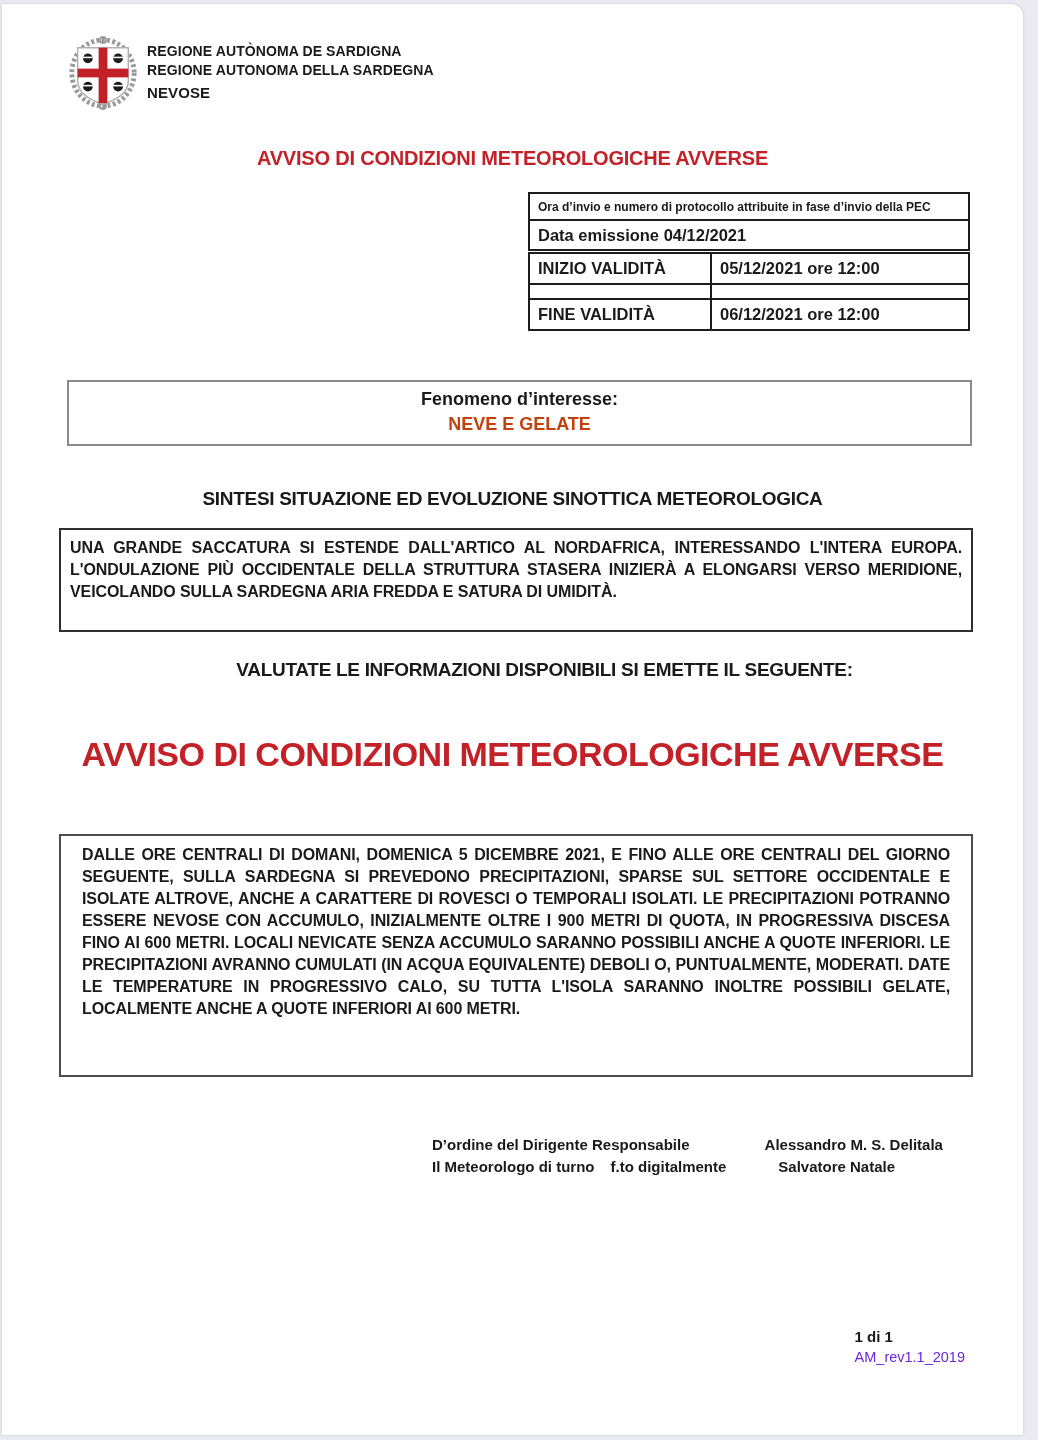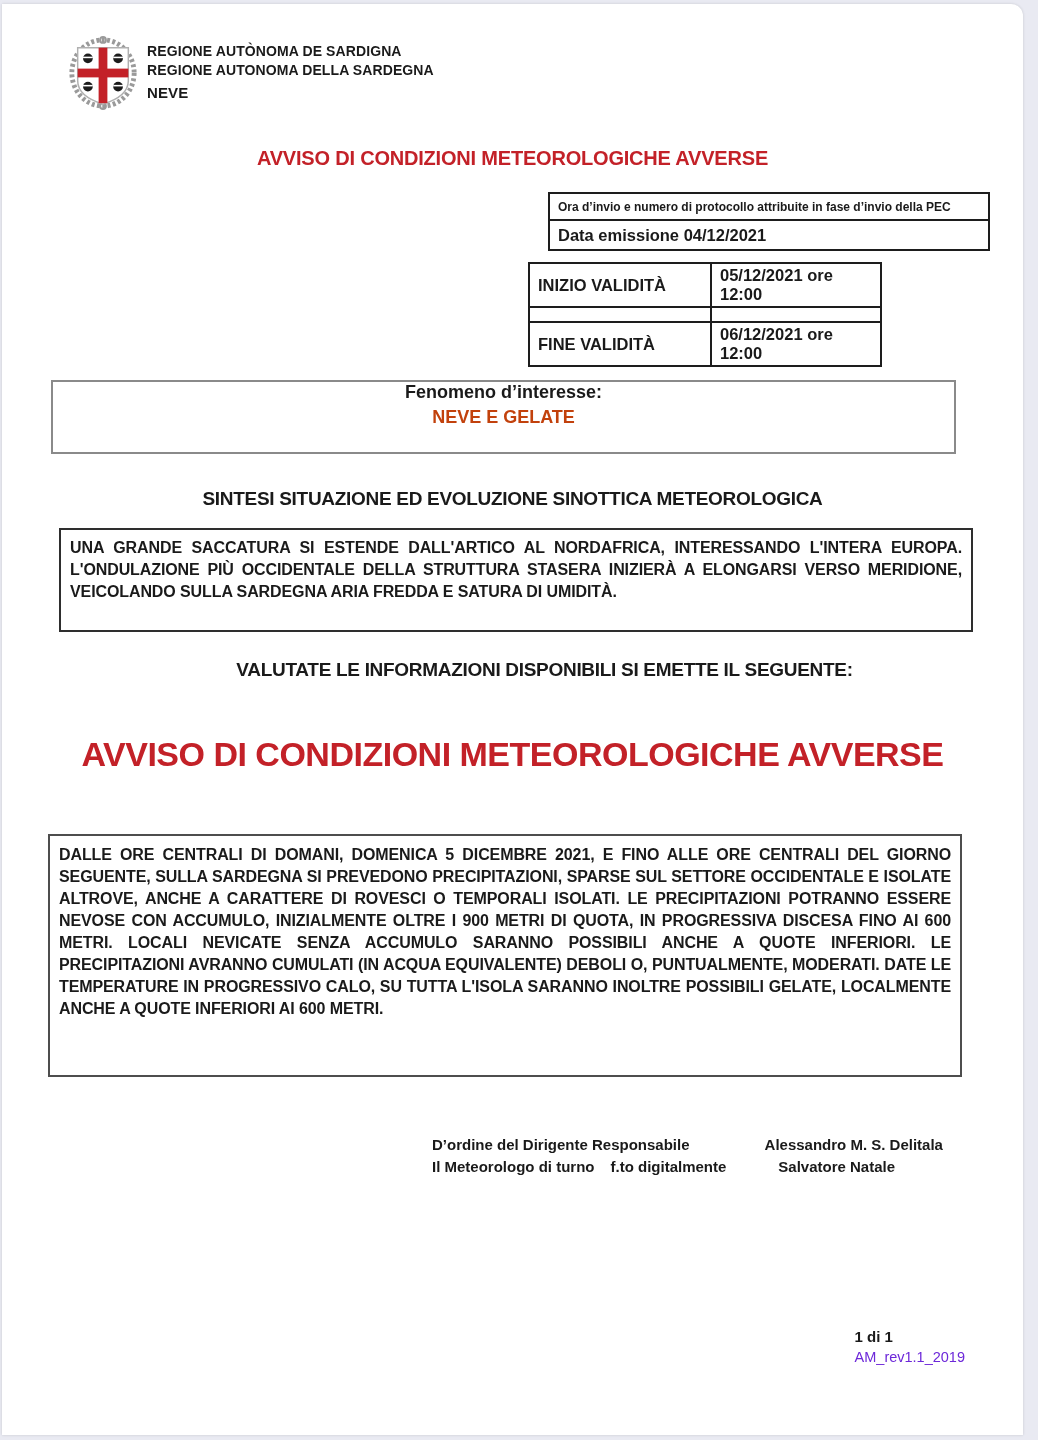--- a/index.html
+++ b/index.html
@@ -24,46 +24,46 @@
   
   .logo { left: 62px; top: 32px; width: 78px; height: 74px; }
   .org-block { left: 145px; top: 38px; font-weight: bold; font-size: 14px; line-height: 19px; letter-spacing: 0.1px; }
   .org-arpas { font-size: 15px; margin-top: 3px; }
   .dept-title { left: 470px; top: 46px; width: 480px; font-weight: bold; font-size: 18.5px; text-align: center; letter-spacing: -0.2px; }
 
   
   .doc-title { left: 0; top: 143px; width: 1021px; text-align: center; font-weight: bold; font-size: 20px; color: #c32128; letter-spacing: -0.2px; }
 
   
-  .proto-table { left: 546px; top: 188px; width: 442px; border-collapse: collapse; }
+  .proto-table { left: 526px; top: 188px; width: 442px; border-collapse: collapse; }
   .proto-table td { border: 2px solid #1d1d1d; font-weight: bold; padding: 4px 8px; }
   .proto-line1 { font-size: 12px; height: 27px; }
   .proto-line2 { font-size: 16.5px; height: 30px; margin-left: 44px; }
 
   
-  .validity-table { left: 526px; top: 258px; width: 354px; border-collapse: collapse; }
+  .validity-table { left: 526px; top: 248px; width: 442px; border-collapse: collapse; }
   .validity-table td { border: 2px solid #1d1d1d; font-weight: bold; font-size: 16.5px; padding: 2px 8px; }
   .validity-table .lbl { width: 182px; }
   .validity-table .row-main td { height: 31px; }
   .validity-table .row-spacer td { height: 15px; padding: 0; }
 
   
-  .phenom-box { left: 49px; top: 376px; width: 905px; height: 74px; border: 2px solid #8a8a8a; text-align: center; padding-top: 0; }
+  .phenom-box { left: 65px; top: 376px; width: 905px; height: 66px; border: 2px solid #8a8a8a; text-align: center; padding-top: 7px; }
   .phenom-label { font-weight: bold; font-size: 18px; }
   .phenom-value { font-weight: bold; font-size: 18px; color: #c2410c; margin-top: 4px; }
 
   
   .section-heading { left: 0; width: 1021px; text-align: center; font-weight: bold; font-size: 19px; letter-spacing: -0.3px; }
   .synthesis-heading { top: 484px; }
   .statement-intro { top: 655px; margin-left: 32px; }
 
   
   .text-box { font-weight: bold; font-size: 16px; line-height: 22px; text-align: justify; text-align-last: left; letter-spacing: -0.1px; }
   .synthesis-box { left: 57px; top: 524px; width: 914px; height: 104px; border: 2px solid #2e2e2e; padding: 7px 9px; }
-  .forecast-box { left: 46px; top: 830px; width: 914px; height: 243px; border: 2px solid #4d4d4d; padding: 8px 9px; }
+  .forecast-box { left: 57px; top: 830px; width: 914px; height: 243px; border: 2px solid #4d4d4d; padding: 8px 21px; }
 
   
   .main-title { left: 0; top: 731px; width: 1021px; text-align: center; font-weight: bold; font-size: 34px; color: #c32128; letter-spacing: -0.5px; }
 
   
   .signature { left: 430px; top: 1130px; width: 540px; font-weight: bold; font-size: 15px; line-height: 22px; }
   .sig-row { display: flex; }
   .sig-row .g75 { width: 75px; }
   .sig-row .g15 { width: 16px; }
   .sig-row .g55 { width: 52px; }
@@ -101,21 +101,21 @@
         <line x1="50.5" y1="22" x2="60.5" y2="22"></line>
         <line x1="19.5" y1="51" x2="29.5" y2="51"></line>
         <line x1="50.5" y1="51" x2="60.5" y2="51"></line>
       </g>
     </svg>
   </div>
 
   <div class="abs org-block">
     <div>REGIONE AUTÒNOMA DE SARDIGNA</div>
     <div>REGIONE AUTONOMA DELLA SARDEGNA</div>
-    <div class="org-arpas">NEVE</div>
+    <div class="org-arpas">NEVOSE</div>
   </div>
 
 
   <div class="abs doc-title">AVVISO DI CONDIZIONI METEOROLOGICHE AVVERSE</div>
 
   <table class="abs proto-table">
     <tbody>
         <tr>
       <td class="proto-line1">Ora d’invio e numero di protocollo attribuite in fase d’invio della PEC</td>
     </tr>

